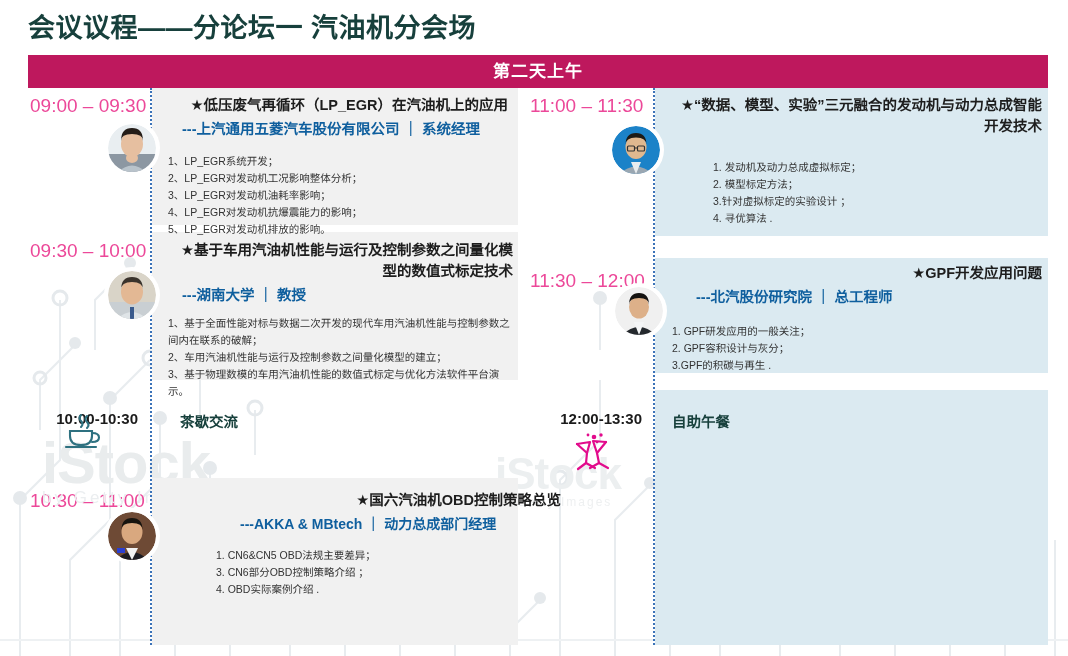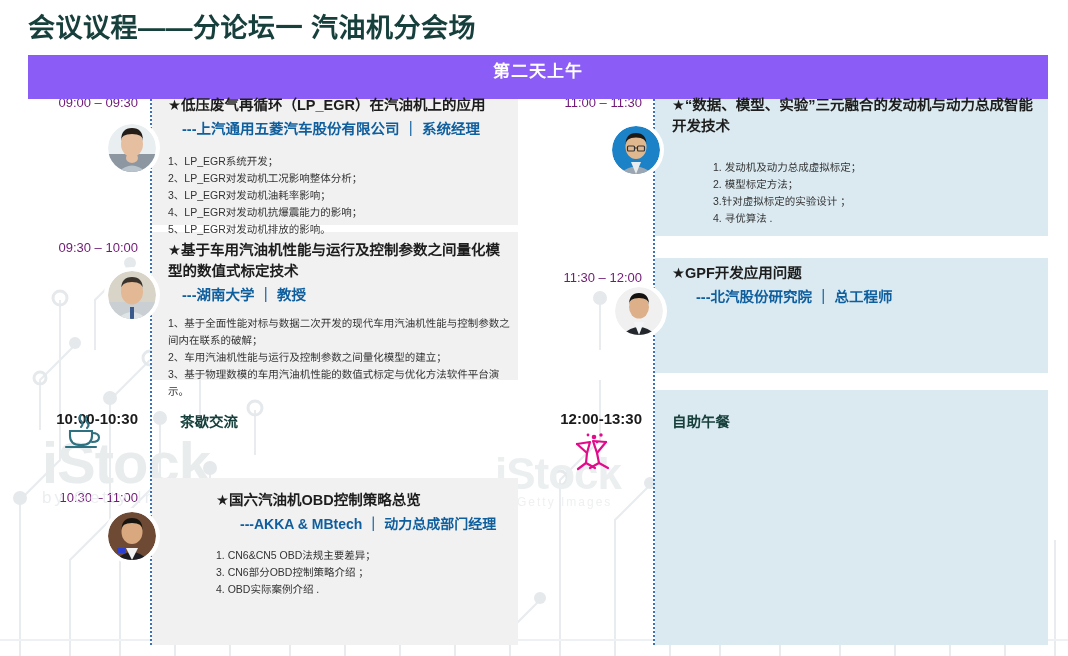--- a/index.html
+++ b/index.html
@@ -37,46 +37,46 @@
 
   
   #page-title{
     position:absolute;left:28px;top:6px;z-index:6;
     font-size:27px;font-weight:700;color:#17403c;
     letter-spacing:0.5px;white-space:nowrap;
   }
 
   
   #day-banner{
-    position:absolute;left:28px;top:55px;width:1020px;height:44px;
-    background:#8b5cf6;z-index:6;
+    position:absolute;left:28px;top:55px;width:1020px;height:33px;
+    background:#be185d;z-index:6;
   }
   #day-banner-label{
     color:#ffffff;font-size:17px;font-weight:700;
     text-align:center;line-height:33px;letter-spacing:1px;
   }
   .time-label{
     position:absolute;text-align:right;white-space:nowrap;
-    font-size:13px;color:#701a75;
+    font-size:19px;color:#ec4899;
   }
   .time-label.break{font-weight:700;color:#1b1b1b;font-size:15px;}
 
   .dotline{
     position:absolute;width:0;border-left:2px dotted #3a72b8;z-index:5;
   }
 
   .panel{
     position:absolute;z-index:3;
   }
   .panel.grey{background:#f1f1f1;}
   .panel.blue{background:#dbeaf1;}
 
   .block{position:absolute;z-index:6;}
   .blk-title{
-    font-size:14.5px;font-weight:700;color:#1d1d1d;line-height:1.45;
+    font-size:14.5px;font-weight:700;color:#1d1d1d;line-height:1.45;text-align:right;
   }
   .blk-org{
     font-size:14.5px;font-weight:700;color:#0f5f9e;line-height:1.5;
     margin-top:3px;
   }
   .blk-org .sep{color:#0f5f9e;font-weight:700;}
   .blk-bullets{
     margin-top:10px;font-size:10.5px;color:#333333;line-height:1.62;
   }
   .blk-bullets div{white-space:normal;}
@@ -311,20 +311,25 @@
     <path d="M14 18 q0 -12 10 -12 q10 0 10 12 q0 -7 -10 -7 q-10 0 -10 7 z" fill="#141210"></path>
   </svg>
 </div>
 <div class="block" style="left:672px;top:263px;width:370px;">
   <div class="blk-title">★GPF开发应用问题</div>
   <div class="blk-org" style="padding-left:24px;">
     <span>---北汽股份研究院</span>
     <span class="sep"> ｜ </span>
     <span>总工程师</span>
   </div>
+  <div class="blk-bullets" style="margin-top:14px;">
+    <div>1. GPF研发应用的一般关注；</div>
+    <div>2. GPF容积设计与灰分；</div>
+    <div>3.GPF的积碳与再生 .</div>
+  </div>
 </div>
 
 <div class="time-label break" style="left:530px;top:410px;width:112px;">12:00-13:30</div>
 <svg class="break-icon" style="left:570px;top:432px;" width="44" height="42" viewBox="0 0 44 42">
   <g stroke="#e20b8c" stroke-width="2.2" fill="none" stroke-linecap="round" stroke-linejoin="round">
     <path d="M7 12 l10 9 l-1 10 l-8 6"></path>
     <path d="M7 12 l13 -2 l-3 11"></path>
     <path d="M16 31 l9 5"></path>
     <path d="M36 10 l-9 11 l2 10 l9 5"></path>
     <path d="M36 10 l-13 -1 l4 12"></path>

